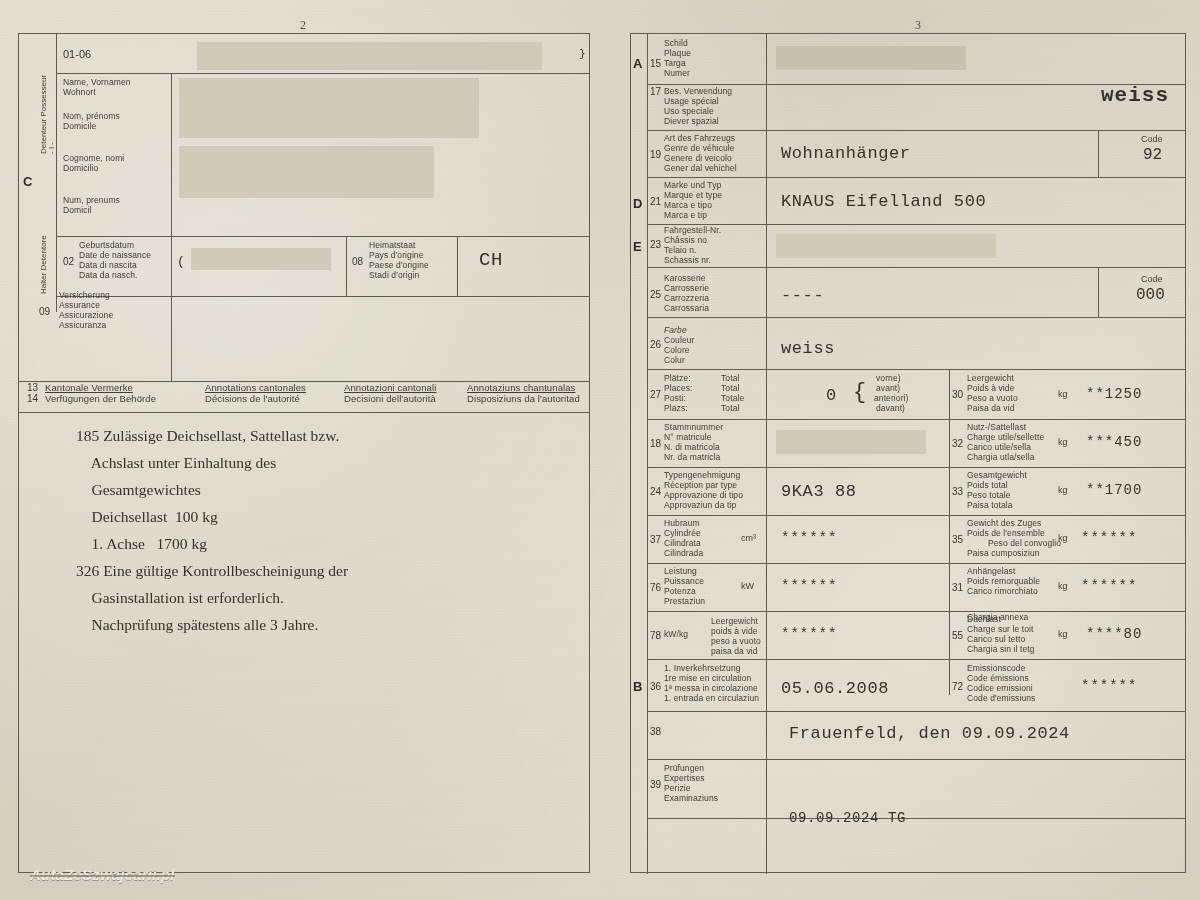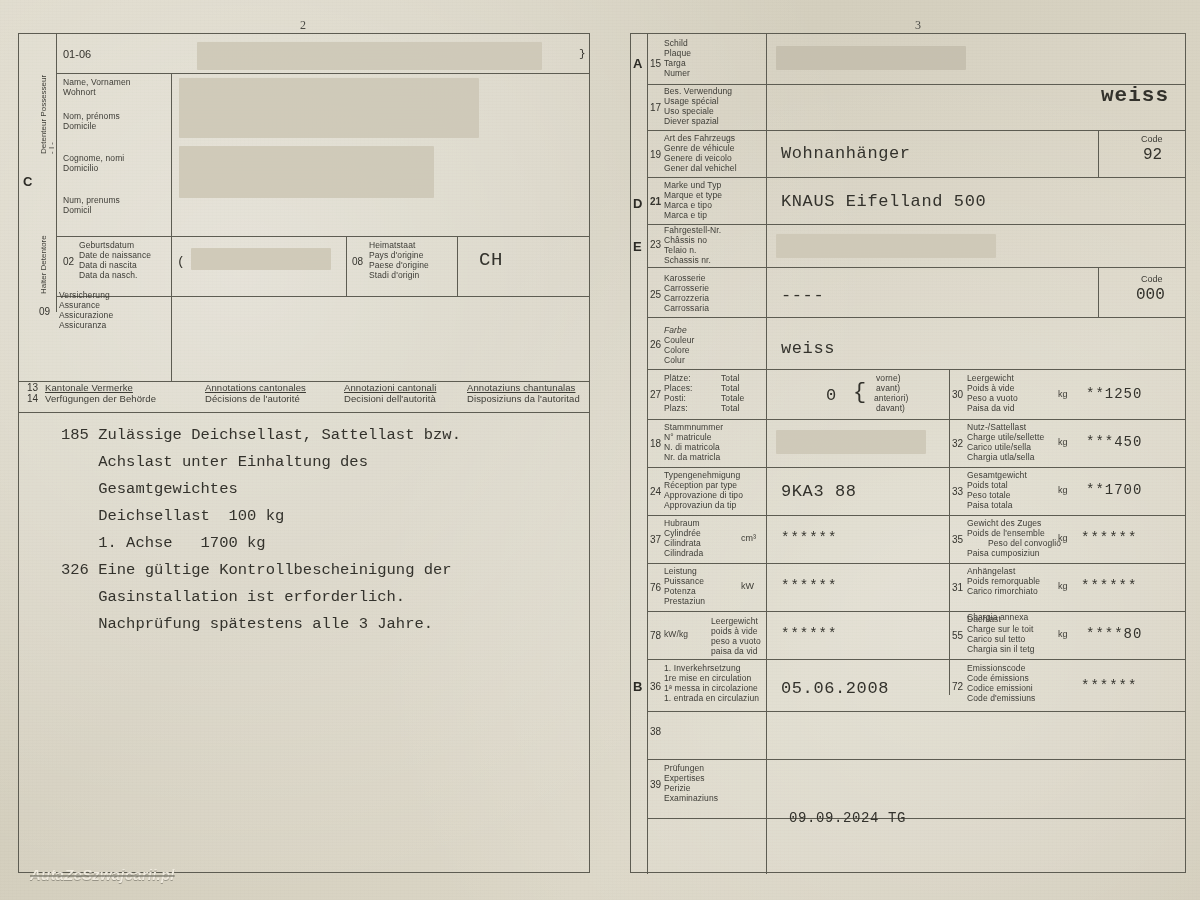--- a/index.html
+++ b/index.html
@@ -103,25 +103,26 @@
     color: #3d3c36;
     white-space: nowrap;
     font-family: "Liberation Sans", sans-serif;
   }
 
   .ul { text-decoration: underline; }
 
   
   .remarks {
     position: absolute;
-    font-family: Liberation Mono, monospace;
+    font-family: Liberation Serif, serif;
     font-size: 15.5px;
     line-height: 27px;
     color: #33322c;
     white-space: pre;
+    margin-left: 15px;
   }
 
   .watermark {
     position: absolute;
     left: 30px;
     top: 866px;
     font-family: "Liberation Sans", sans-serif;
     font-size: 15px;
     font-style: italic;
     font-weight: bold;
@@ -264,40 +265,40 @@
     <div class="sect-letter" style="left:2px; top:22px;">A</div>
     <div class="num" style="left:19px; top:24px; font-size:10px;">15</div>
     <div class="lbl" style="left:33px; top:5px;">Schild</div>
     <div class="lbl" style="left:33px; top:15px;">Plaque</div>
     <div class="lbl" style="left:33px; top:25px;">Targa</div>
     <div class="lbl" style="left:33px; top:35px;">Numer</div>
     <div class="redact dark" style="left:145px; top:12px; width:190px; height:24px;"></div>
     <div class="weiss-big">weiss</div>
 
     <div class="hline" style="left:16px; top:96px; width:539px;"></div>
-    <div class="num" style="left:19px; top:68px; font-size:10px;">17</div>
+    <div class="num" style="left:19px; top:52px; font-size:10px;">17</div>
     <div class="lbl" style="left:33px; top:53px;">Bes. Verwendung</div>
     <div class="lbl" style="left:33px; top:63px;">Usage spécial</div>
     <div class="lbl" style="left:33px; top:73px;">Uso speciale</div>
     <div class="lbl" style="left:33px; top:83px;">Diever spazial</div>
 
     <div class="hline" style="left:16px; top:143px; width:539px;"></div>
     <div class="vline" style="left:467px; top:96px; height:47px;"></div>
     <div class="num" style="left:19px; top:115px; font-size:10px;">19</div>
     <div class="lbl" style="left:33px; top:100px;">Art des Fahrzeugs</div>
     <div class="lbl" style="left:33px; top:110px;">Genre de véhicule</div>
     <div class="lbl" style="left:33px; top:120px;">Genere di veicolo</div>
     <div class="lbl" style="left:33px; top:130px;">Gener dal vehichel</div>
     <div class="mono" style="left:150px; top:110px; font-size:17px;">Wohnanhänger</div>
     <div class="code-lbl" style="left:510px; top:100px;">Code</div>
     <div class="code-val" style="left:512px; top:112px;text-align:right;">92</div>
 
     <div class="hline" style="left:16px; top:190px; width:539px;"></div>
     <div class="sect-letter" style="left:2px; top:162px;">D</div>
-    <div class="num" style="left:19px; top:162px; font-size:10px;font-weight:bold;">21</div>
+    <div class="num" style="left:19px; top:162px; font-size:10px;">21</div>
     <div class="lbl" style="left:33px; top:147px;">Marke und Typ</div>
     <div class="lbl" style="left:33px; top:157px;">Marque et type</div>
     <div class="lbl" style="left:33px; top:167px;">Marca e tipo</div>
     <div class="lbl" style="left:33px; top:177px;">Marca e tip</div>
     <div class="mono" style="left:150px; top:158px; font-size:17px;">KNAUS Eifelland 500</div>
 
     <div class="hline" style="left:16px; top:233px; width:539px;"></div>
     <div class="sect-letter" style="left:2px; top:205px;">E</div>
     <div class="num" style="left:19px; top:205px; font-size:10px;">23</div>
     <div class="lbl" style="left:33px; top:192px;">Fahrgestell-Nr.</div>
@@ -446,20 +447,21 @@
 
     <div class="num" style="left:321px; top:647px; font-size:10px;">72</div>
     <div class="lbl" style="left:336px; top:630px;">Emissionscode</div>
     <div class="lbl" style="left:336px; top:640px;">Code émissions</div>
     <div class="lbl" style="left:336px; top:650px;">Codice emissioni</div>
     <div class="lbl" style="left:336px; top:660px;">Code d'emissiuns</div>
     <div class="stars" style="left:450px; top:644px;">******</div>
 
     <div class="hline" style="left:16px; top:725px; width:539px;"></div>
     <div class="num" style="left:19px; top:692px; font-size:10px;">38</div>
+    <div class="mono" style="left:158px; top:690px; font-size:17px;">Frauenfeld, den 09.09.2024</div>
 
     <div class="hline" style="left:16px; top:784px; width:539px;"></div>
     <div class="vline" style="left:135px; top:725px; height:115px;"></div>
     <div class="num" style="left:19px; top:745px; font-size:10px;">39</div>
     <div class="lbl" style="left:33px; top:730px;">Prüfungen</div>
     <div class="lbl" style="left:33px; top:740px;">Expertises</div>
     <div class="lbl" style="left:33px; top:750px;">Perizie</div>
     <div class="lbl" style="left:33px; top:760px;">Examinaziuns</div>
     <div class="mono" style="left:158px; top:776px; font-size:14px;">09.09.2024 TG</div>
   </div>

